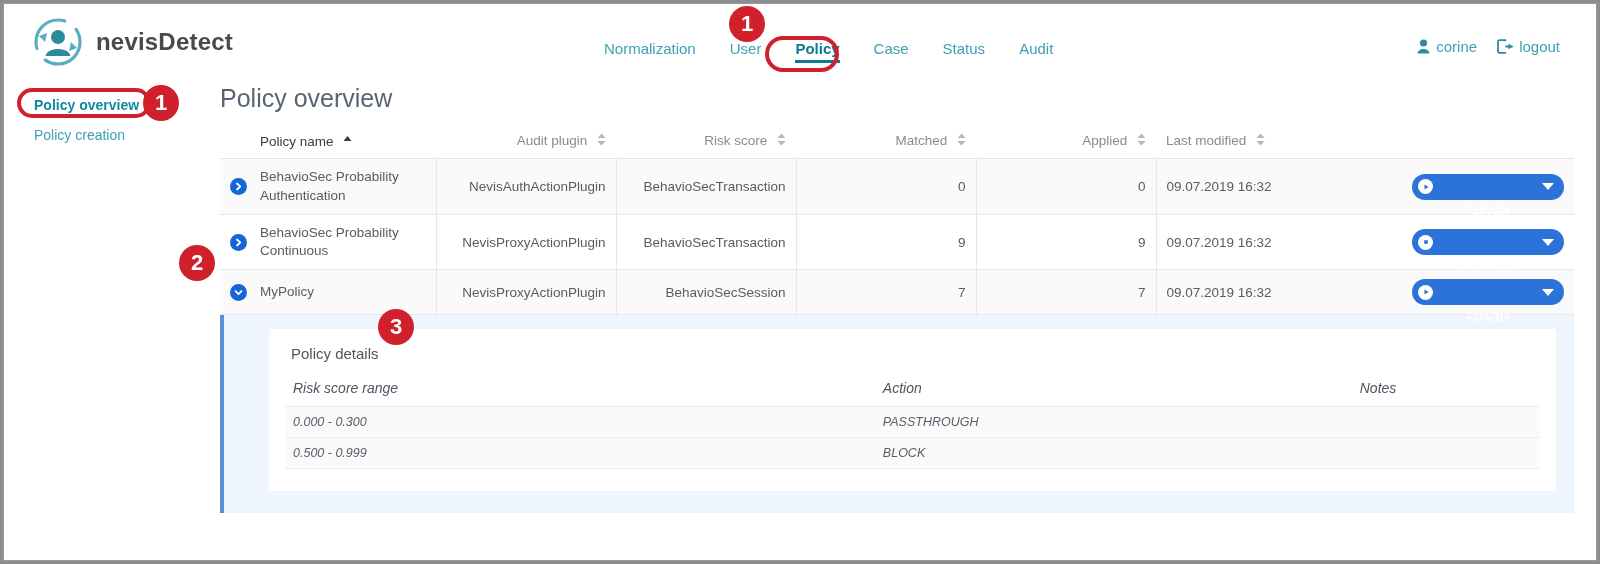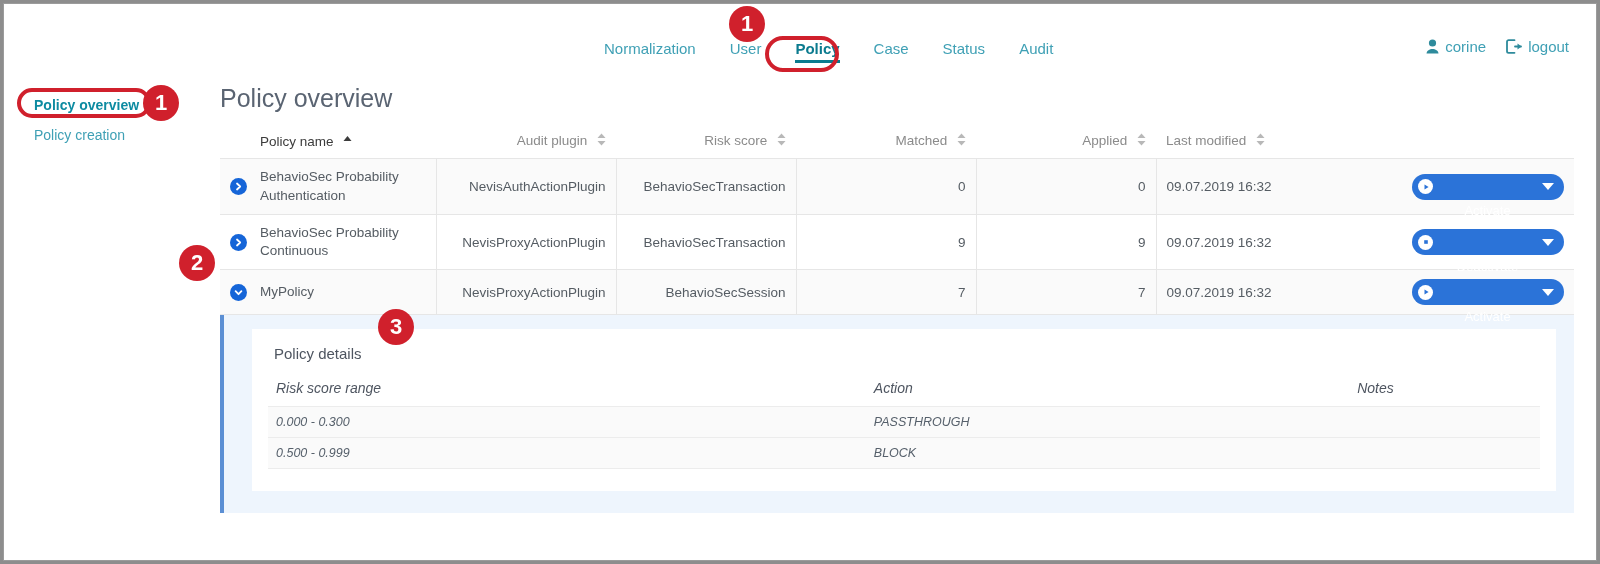--- a/index.html
+++ b/index.html
@@ -24,21 +24,21 @@
 
   .topnav {
     position: absolute; left: 600px; top: 36px;
     display: flex; align-items: baseline; gap: 34px;
     font-size: 15px;
   }
   .topnav a { color: #3fa0b5; text-decoration: none; white-space: nowrap; }
   .topnav a.active { color: #0b7b8f; font-weight: bold; border-bottom: 3px solid #0b7b8f; padding-bottom: 3px; }
 
   .userbox {
-    position: absolute; right: 27px; top: 34px;
+    position: absolute; right: 36px; top: 34px;
     display: flex; align-items: center; gap: 20px;
     font-size: 15px; color: #3fa0b5;
   }
   .userbox .chunk { display: flex; align-items: center; gap: 6px; }
   .userbox svg { display: block; }
 
   
   .sidebar { position: absolute; left: 30px; top: 86px; width: 170px; }
   .side-item { font-size: 14px; color: #3fa0b5; line-height: 30px; white-space: nowrap; }
   .side-item.current { color: #0d8ba1; font-weight: bold; }
@@ -86,21 +86,21 @@
                  display: inline-flex; align-items: center; justify-content: center; flex: none; }
   .act-btn .lbl { flex: 1; text-align: center; white-space: nowrap; margin-top: 48px; }
   .act-btn .caret { width: 0; height: 0; border-left: 6px solid transparent;
                     border-right: 6px solid transparent; border-top: 7px solid #fff; flex: none; }
 
   
   .detail-wrap {
     background: #eef5fd; border-left: 4px solid #5b8fd4;
     padding: 14px 18px 22px 28px;
   }
-  .detail-card { background: #fff; padding: 14px 16px 22px 16px; }
+  .detail-card { background: #fff; padding: 14px 16px 22px 16px; margin-left: 17px; }
   .detail-title { font-size: 15px; color: #4e5560; margin: 2px 0 14px 6px; }
   table.detail { width: 100%; border-collapse: collapse; table-layout: fixed; font-style: italic; }
   table.detail th {
     font-size: 14px; font-weight: normal; color: #4e5560;
     text-align: left; padding: 4px 8px 10px 8px;
   }
   table.detail td {
     font-size: 12.5px; color: #56606b; padding: 8px;
     border-top: 1px solid #ececec; border-bottom: 1px solid #ececec;
   }
@@ -117,20 +117,32 @@
     position: absolute; border: 4px solid #d0202c; border-radius: 40px; z-index: 39;
   }
 </style>
 </head>
 <body>
 
 <div class="page">
 
   <div class="header">
 
+    <div class="brand">
+      <span class="logo-mark">
+        <svg width="52" height="52" viewBox="0 0 52 52">
+          <circle cx="26" cy="26" r="22" fill="none" stroke="#59adbd" stroke-width="3.2" stroke-dasharray="48 14" stroke-linecap="round"></circle>
+          <polygon points="7,20 15,17 13,26" fill="#59adbd"></polygon>
+          <polygon points="45,32 37,35 39,26" fill="#59adbd"></polygon>
+          <circle cx="26" cy="21" r="7" fill="#2e8b9c"></circle>
+          <path d="M13.5 40 C15 30.5 37 30.5 38.5 40 Z" fill="#2e8b9c"></path>
+        </svg>
+      </span>
+      <span class="brand-name">nevisDetect</span>
+    </div>
 
     <nav class="topnav">
       <a href="#">Normalization</a>
       <a href="#">User</a>
       <a href="#" class="active">Policy</a>
       <a href="#">Case</a>
       <a href="#">Status</a>
       <a href="#">Audit</a>
     </nav>
 

